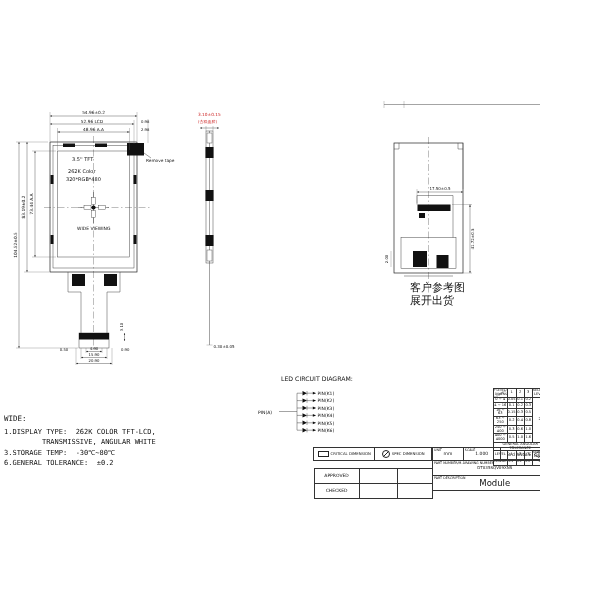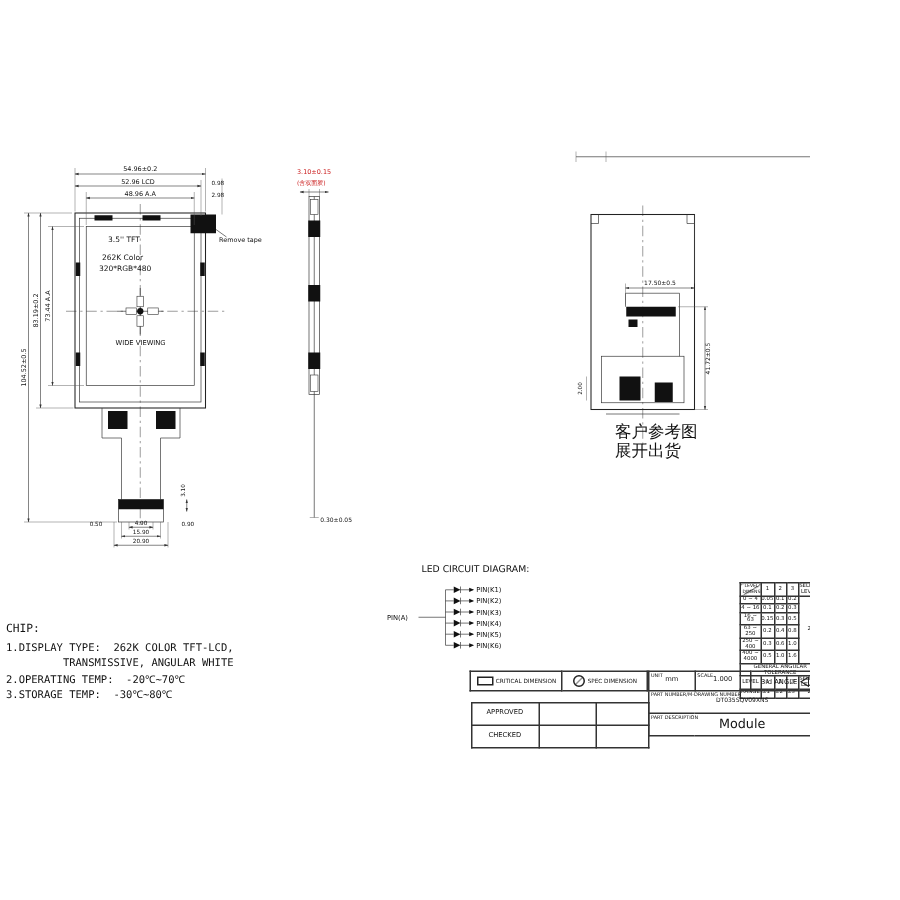--- a/index.html
+++ b/index.html
@@ -553,22 +553,22 @@
         </td>
         <td>
           <span class="lbl">DRAWING REV</span>
           <span class="mid">1</span>
         </td>
       </tr>
     </tbody>
   </table>
 
   <div class="notes">
-    <div class="notes-title">CHIP:</div>
+    <div class="notes-title">WIDE:</div>
     <div class="notes-lines">
         <div>1.DISPLAY TYPE:  262K COLOR TFT-LCD,</div>
         <div>         TRANSMISSIVE, ANGULAR WHITE</div>
-        <div>2.OPERATING TEMP:  -20℃~70℃</div>
         <div>3.STORAGE TEMP:  -30℃~80℃</div>
+        <div>6.GENERAL TOLERANCE:  ±0.2</div>
       </div>
   </div>
 
 </div>
 
 </body></html>

